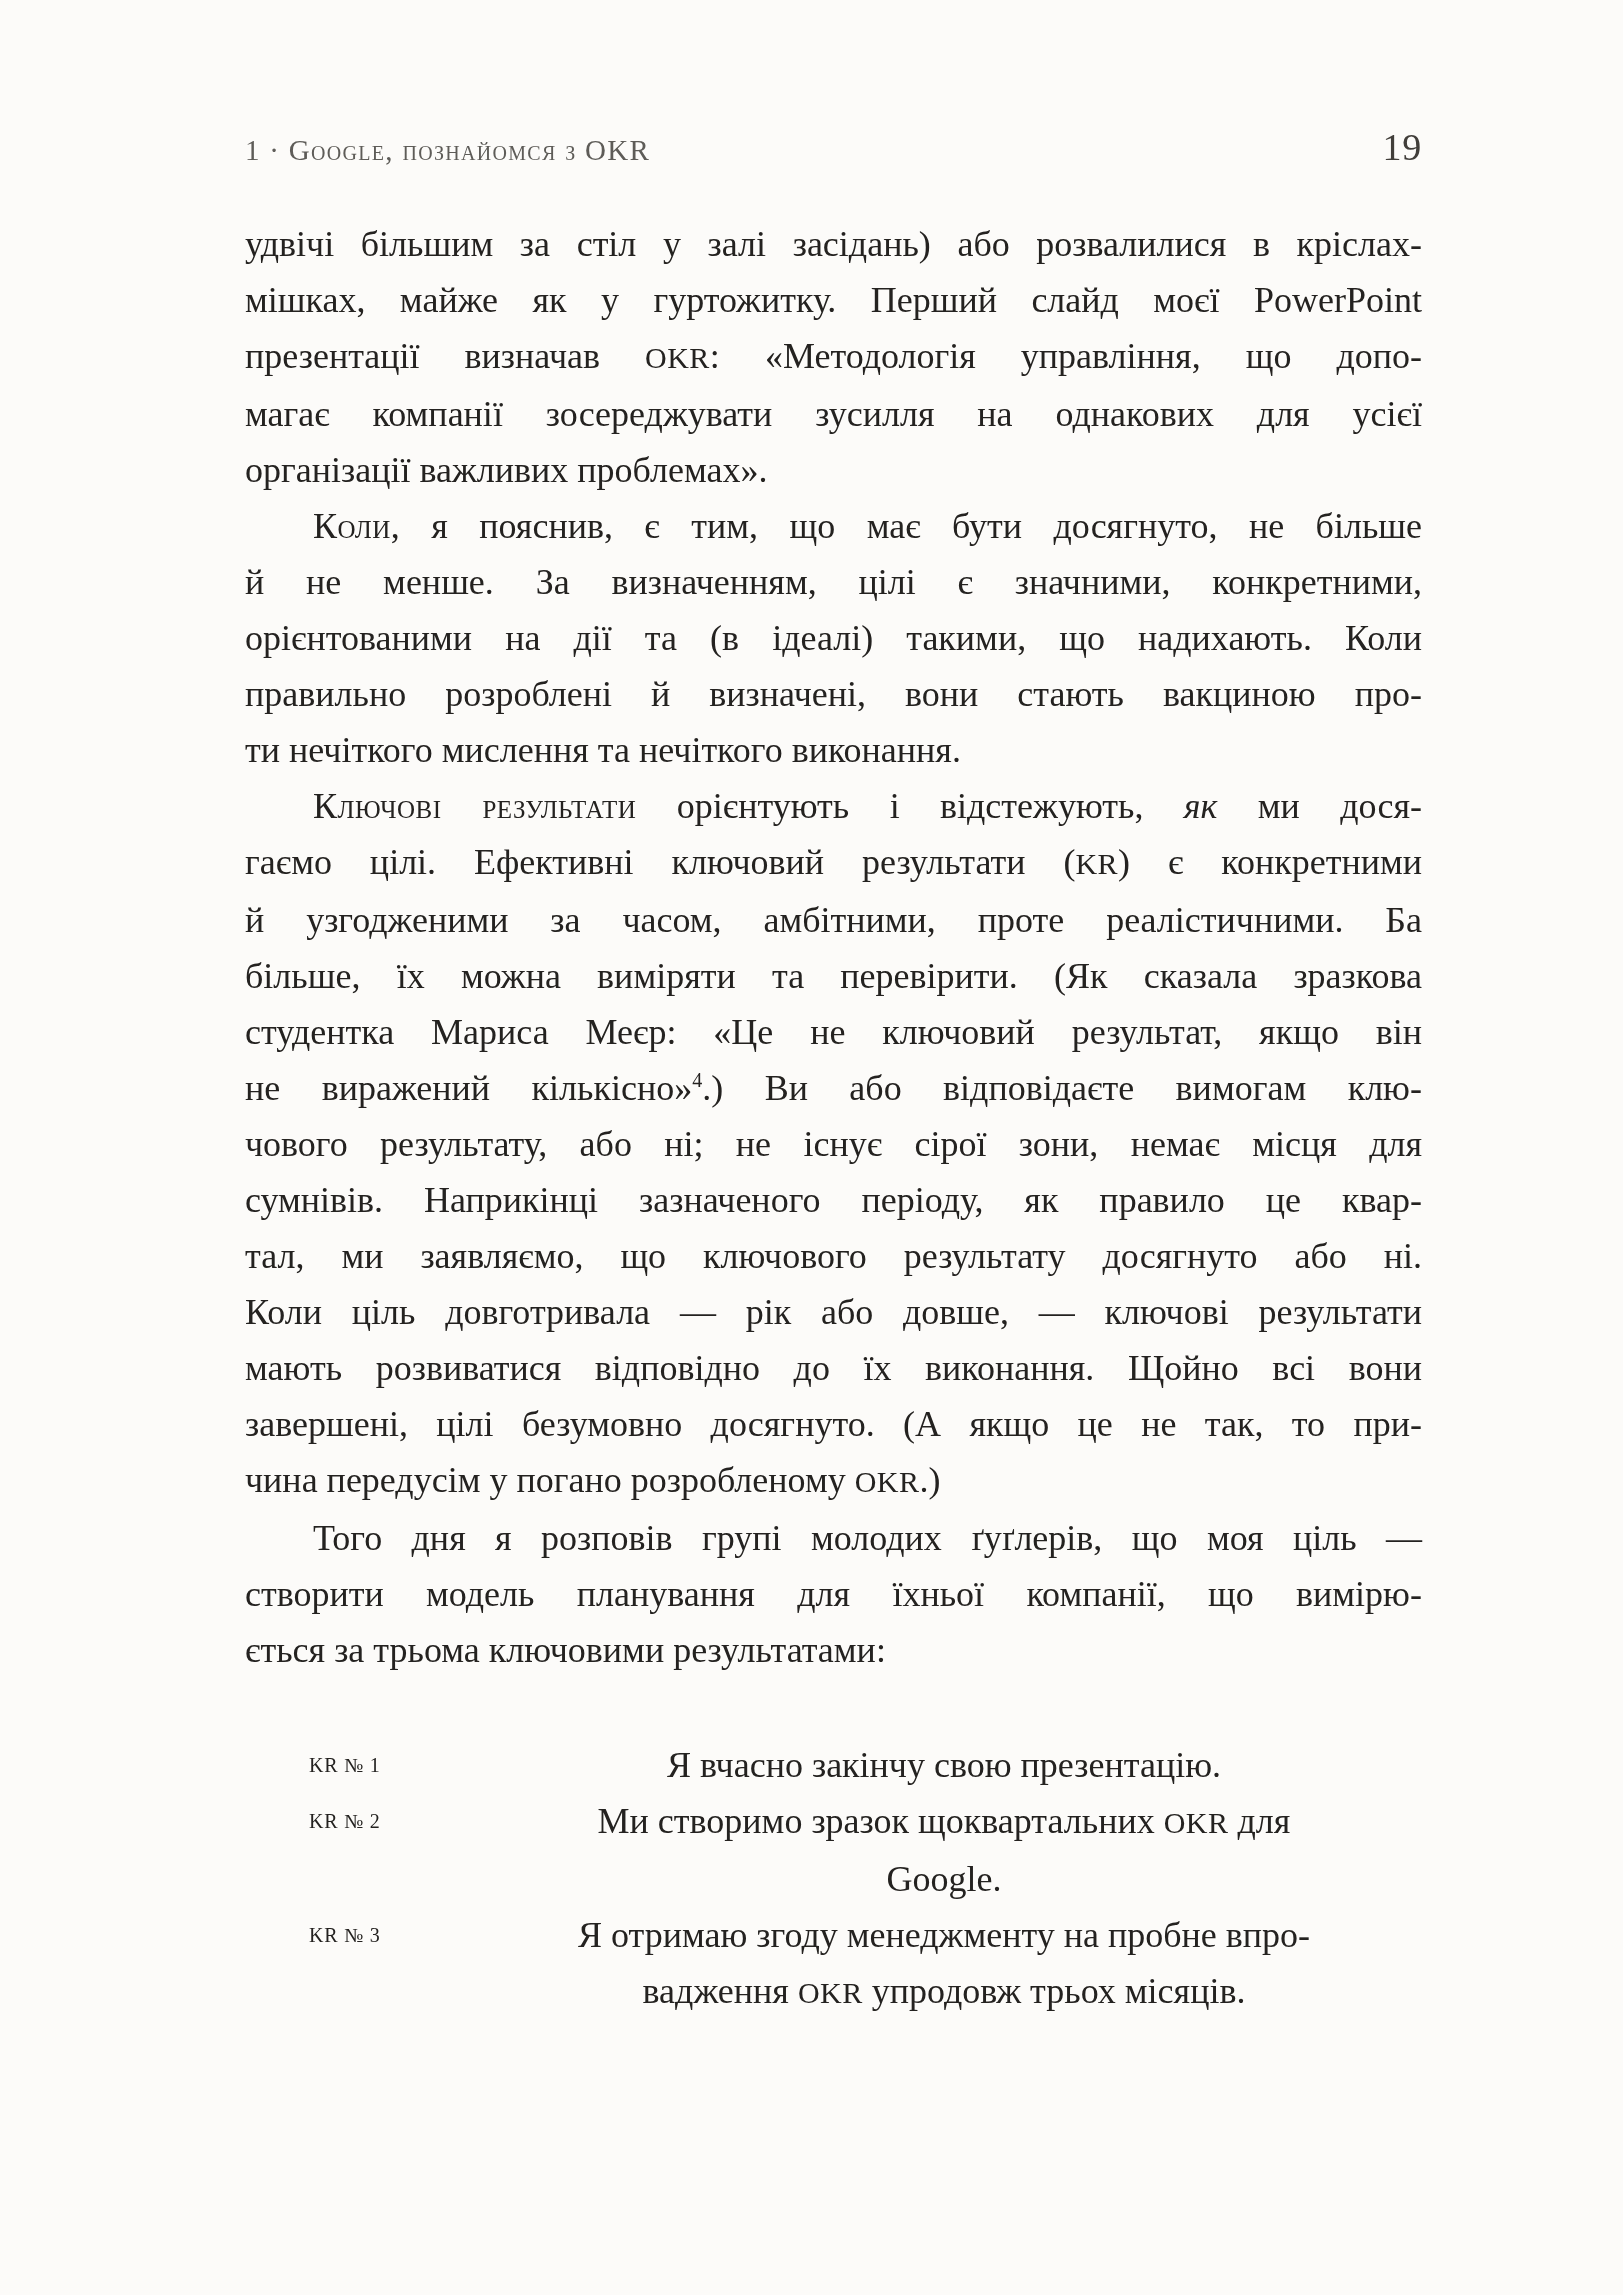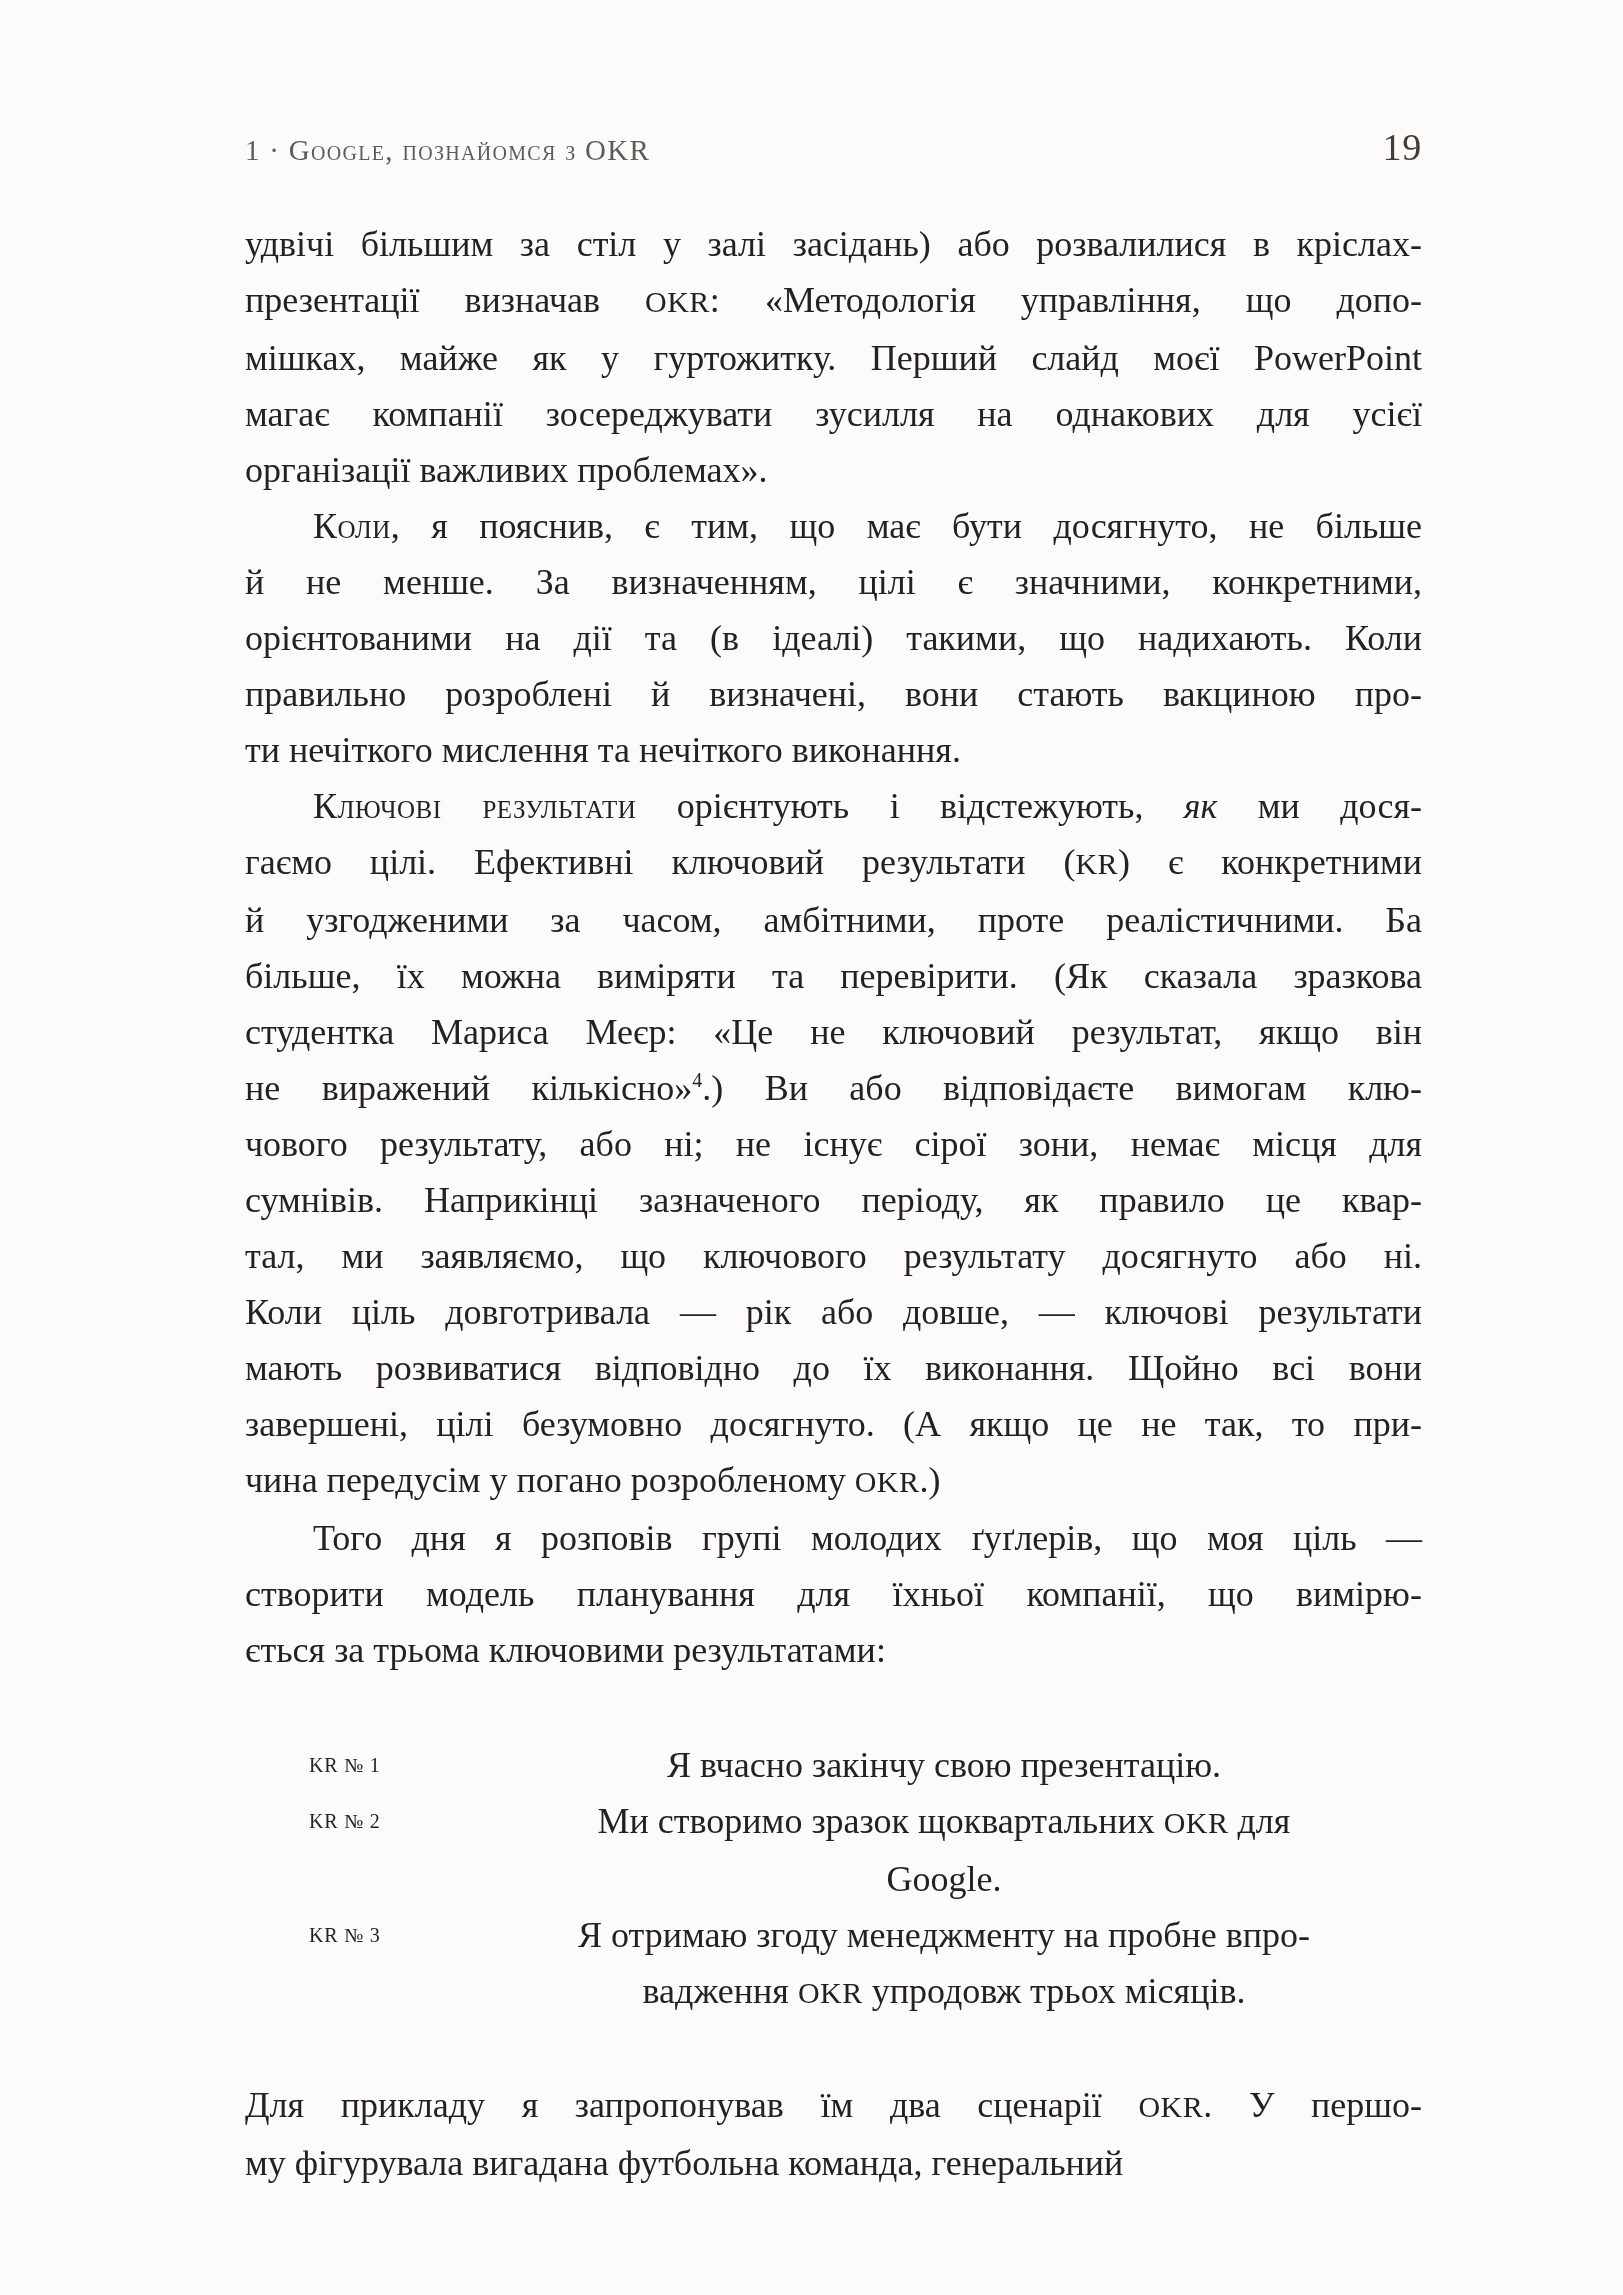--- a/index.html
+++ b/index.html
@@ -75,22 +75,22 @@
 
 <div class="page">
   <div class="content">
     <div class="header-row">
       <span class="running-title">1 · Google, познайомся з OKR</span>
       <span class="page-number">19</span>
     </div>
     <div class="text-block">
         <div class="paragraph">
           <div class="line"><span>удвічі більшим за стіл у залі засідань) або розвалилися в кріслах-</span></div>
+          <div class="line"><span>мішках, майже як у гуртожитку. Перший слайд моєї PowerPoint</span></div>
           <div class="line"><span>презентації визначав </span><span class="run-k">OKR</span><span>: «Методологія управління, що допо-</span></div>
-          <div class="line"><span>мішках, майже як у гуртожитку. Перший слайд моєї PowerPoint</span></div>
           <div class="line"><span>магає компанії зосереджувати зусилля на однакових для усієї</span></div>
           <div class="line last"><span>організації важливих проблемах».</span></div>
         </div>
         <div class="paragraph">
           <div class="line indent"><span class="run-sc">Коли</span><span>, я пояснив, є тим, що має бути досягнуто, не більше</span></div>
           <div class="line"><span>й не менше. За визначенням, цілі є значними, конкретними,</span></div>
           <div class="line"><span>орієнтованими на дії та (в ідеалі) такими, що надихають. Коли</span></div>
           <div class="line"><span>правильно розроблені й визначені, вони стають вакциною про-</span></div>
           <div class="line last"><span>ти нечіткого мислення та нечіткого виконання.</span></div>
         </div>
@@ -129,20 +129,16 @@
             </div>
           </div>
           <div class="kr-row">
             <div class="kr-label">KR № 3</div>
             <div class="kr-text">
               <div class="kr-line"><span>Я отримаю згоду менеджменту на пробне впро-</span></div>
               <div class="kr-line"><span>вадження </span><span class="run-k">OKR</span><span> упродовж трьох місяців.</span></div>
             </div>
           </div>
         </div>
-        <div class="paragraph">
-          <div class="line"><span>Для прикладу я запропонував їм два сценарії </span><span class="run-k">OKR</span><span>. У першо-</span></div>
-          <div class="line last"><span>му фігурувала вигадана футбольна команда, генеральний</span></div>
-        </div>
       </div>
   </div>
 </div>
 
 
 </body></html>

